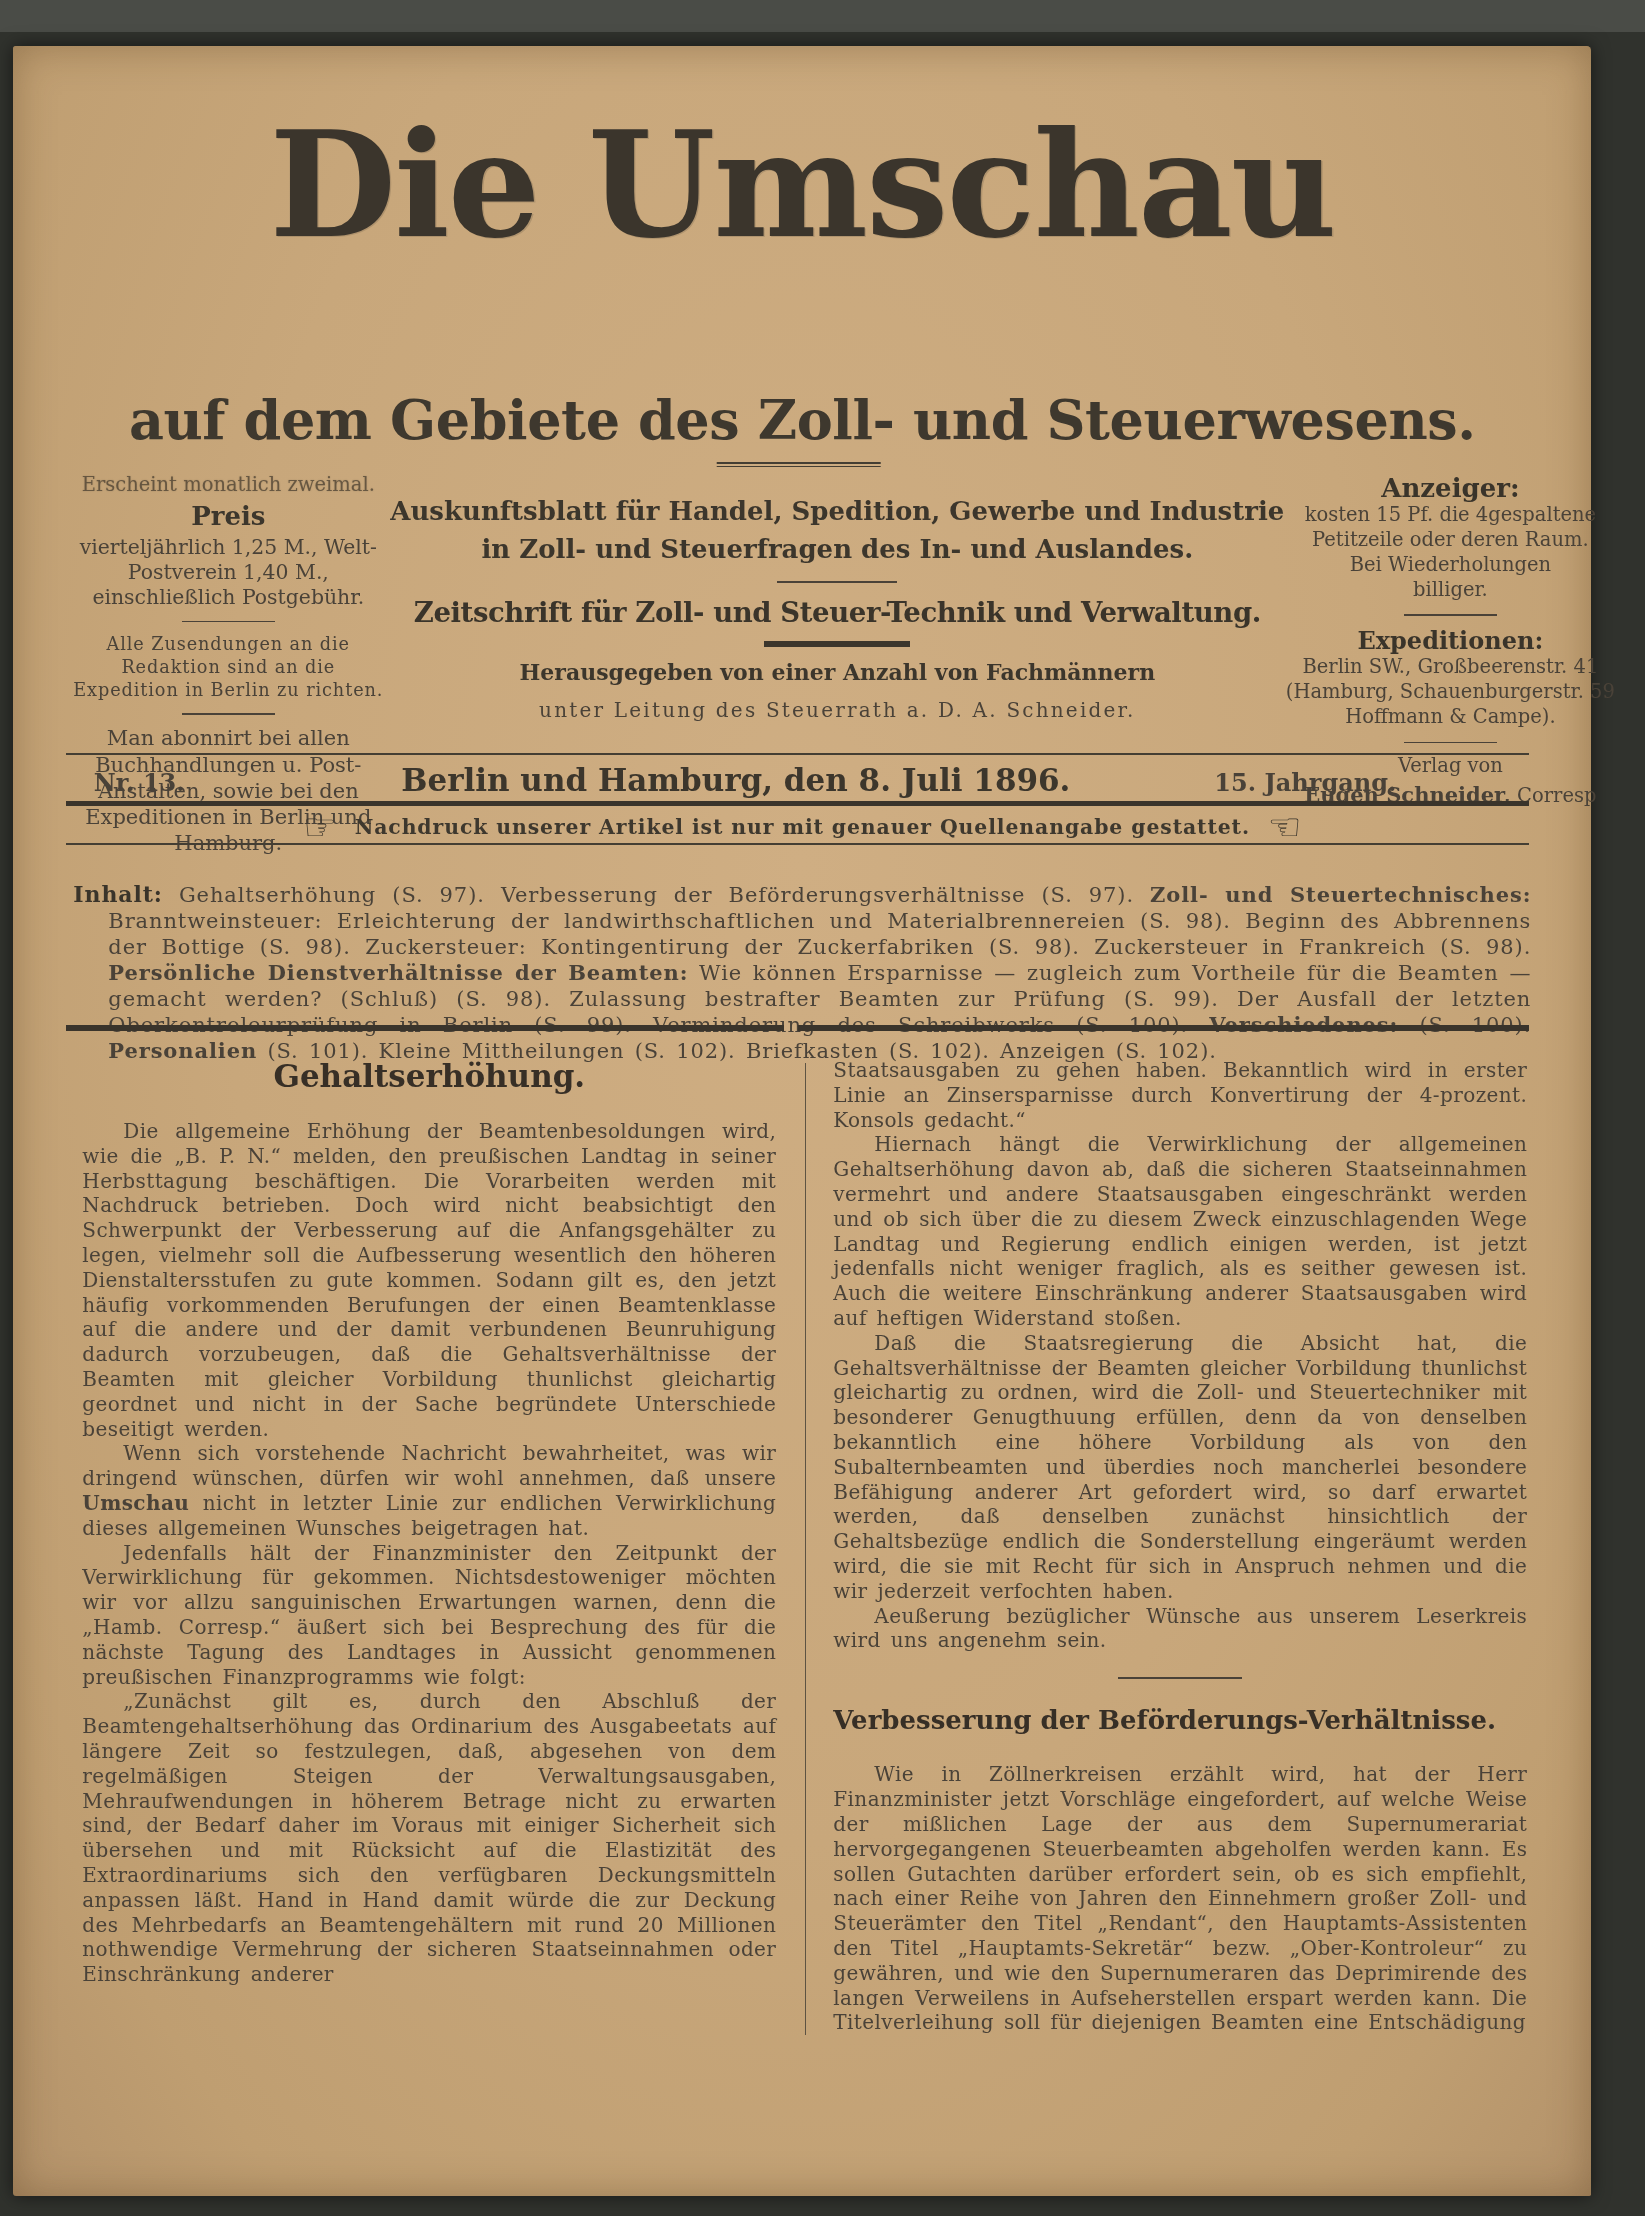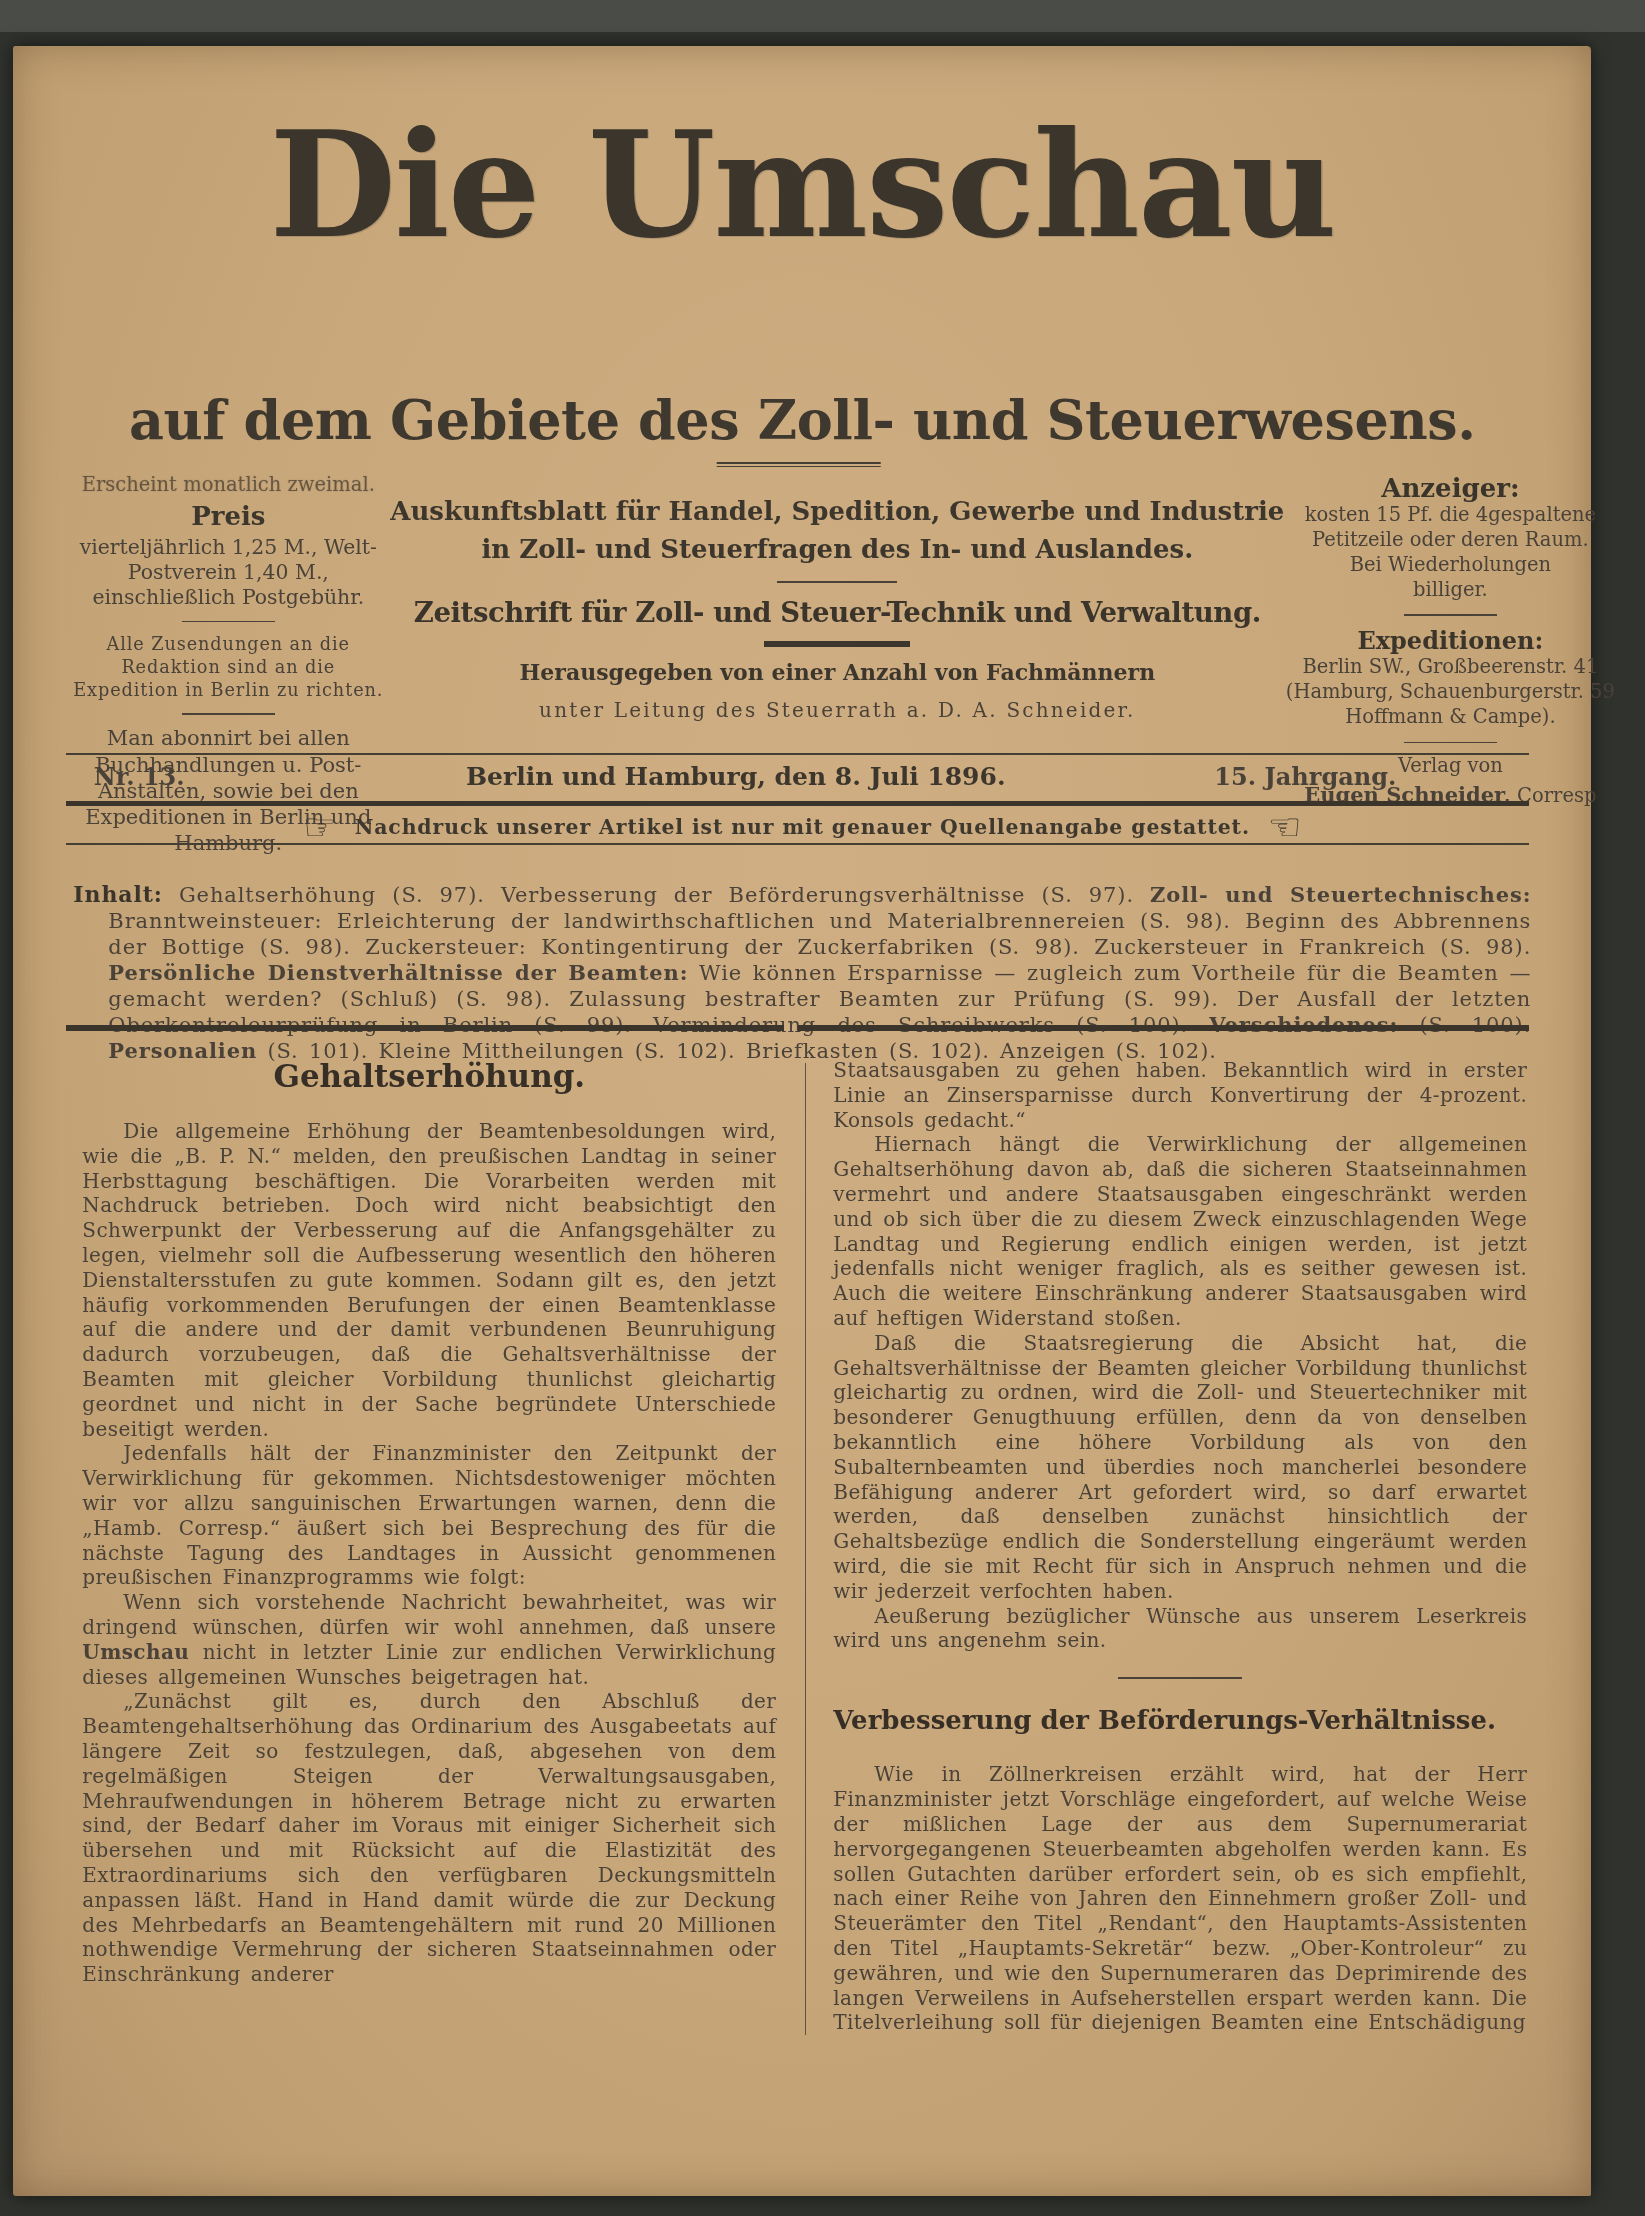--- a/index.html
+++ b/index.html
@@ -77,21 +77,21 @@
   
   .rule-thin-full { position:absolute; left:53px; width:1463px; height:2.2px; background:#443e33; }
   .r1 { top:707px; }
   .r2 { top:797px; }
   .rule-thick-full { position:absolute; top:755px; left:53px; width:1463px; height:4.9px; background:#3a342b; }
   .dateline {
     position:absolute; top:716px; left:53px; width:1463px; height:37px;
     display:grid; grid-template-columns:1fr auto 1fr; align-items:baseline;
   }
   .issue-number { font-size:24px; font-weight:bold; padding-left:27.5px; justify-self:start; }
-  .place-date { font-size:25px; font-weight:bold; transform:translateX(-62px); color:#3c362c; }
+  .place-date { font-size:31px; font-weight:bold; transform:translateX(-62px); color:#3c362c; }
   .volume { font-size:24px; font-weight:bold; justify-self:end; padding-right:133px; }
 
   
   .notice-bar {
     position:absolute; top:763px; left:0; width:100%; height:35px;
     display:flex; align-items:center; justify-content:center; gap:17.7px;
   }
   .manicule { font-size:38px; line-height:1; color:#3a342b; }
   .notice-text { font-size:20.4px; font-weight:bold; letter-spacing:0.9px; color:#3e382e; }
 
@@ -209,22 +209,22 @@
     <div class="seg seg-right"></div>
   </div>
 
   <div class="body-columns">
     <div class="column-divider"></div>
 
     <div class="article-column">
       <div class="article-heading">Gehaltserhöhung.</div>
       <div>
           <p class="para"><span>Die allgemeine Erhöhung der Beamtenbesoldungen wird, wie die „B. P. N.“ melden, den preußischen Landtag in seiner Herbsttagung beschäftigen. Die Vorarbeiten werden mit Nachdruck betrieben. Doch wird nicht beabsichtigt den Schwerpunkt der Verbesserung auf die Anfangsgehälter zu legen, vielmehr soll die Aufbesserung wesentlich den höheren Dienstaltersstufen zu gute kommen. Sodann gilt es, den jetzt häufig vorkommenden Berufungen der einen Beamtenklasse auf die andere und der damit verbundenen Beunruhigung dadurch vorzubeugen, daß die Gehaltsverhältnisse der Beamten mit gleicher Vorbildung thunlichst gleichartig geordnet und nicht in der Sache begründete Unterschiede beseitigt werden.</span></p>
+          <p class="para"><span>Wenn sich vorstehende Nachricht bewahrheitet, was wir dringend wünschen, dürfen wir wohl annehmen, daß unsere </span><span class="bold">Umschau</span><span> nicht in letzter Linie zur endlichen Verwirklichung dieses allgemeinen Wunsches beigetragen hat.</span></p>
           <p class="para"><span>Jedenfalls hält der Finanzminister den Zeitpunkt der Verwirklichung für gekommen. Nichtsdestoweniger möchten wir vor allzu sanguinischen Erwartungen warnen, denn die „Hamb. Corresp.“ äußert sich bei Besprechung des für die nächste Tagung des Landtages in Aussicht genommenen preußischen Finanzprogramms wie folgt:</span></p>
-          <p class="para"><span>Wenn sich vorstehende Nachricht bewahrheitet, was wir dringend wünschen, dürfen wir wohl annehmen, daß unsere </span><span class="bold">Umschau</span><span> nicht in letzter Linie zur endlichen Verwirklichung dieses allgemeinen Wunsches beigetragen hat.</span></p>
           <p class="para"><span>„Zunächst gilt es, durch den Abschluß der Beamtengehaltserhöhung das Ordinarium des Ausgabeetats auf längere Zeit so festzulegen, daß, abgesehen von dem regelmäßigen Steigen der Verwaltungsausgaben, Mehraufwendungen in höherem Betrage nicht zu erwarten sind, der Bedarf daher im Voraus mit einiger Sicherheit sich übersehen und mit Rücksicht auf die Elastizität des Extraordinariums sich den verfügbaren Deckungsmitteln anpassen läßt. Hand in Hand damit würde die zur Deckung des Mehrbedarfs an Beamtengehältern mit rund 20 Millionen nothwendige Vermehrung der sicheren Staatseinnahmen oder Einschränkung anderer</span></p>
         </div>
     </div>
 
     <div class="article-column">
       <div>
           <p class="para noindent"><span>Staatsausgaben zu gehen haben. Bekanntlich wird in erster Linie an Zinsersparnisse durch Konvertirung der 4-prozent. Konsols gedacht.“</span></p>
           <p class="para"><span>Hiernach hängt die Verwirklichung der allgemeinen Gehaltserhöhung davon ab, daß die sicheren Staatseinnahmen vermehrt und andere Staatsausgaben eingeschränkt werden und ob sich über die zu diesem Zweck einzuschlagenden Wege Landtag und Regierung endlich einigen werden, ist jetzt jedenfalls nicht weniger fraglich, als es seither gewesen ist. Auch die weitere Einschränkung anderer Staatsausgaben wird auf heftigen Widerstand stoßen.</span></p>
           <p class="para"><span>Daß die Staatsregierung die Absicht hat, die Gehaltsverhältnisse der Beamten gleicher Vorbildung thunlichst gleichartig zu ordnen, wird die Zoll- und Steuertechniker mit besonderer Genugthuung erfüllen, denn da von denselben bekanntlich eine höhere Vorbildung als von den Subalternbeamten und überdies noch mancherlei besondere Befähigung anderer Art gefordert wird, so darf erwartet werden, daß denselben zunächst hinsichtlich der Gehaltsbezüge endlich die Sonderstellung eingeräumt werden wird, die sie mit Recht für sich in Anspruch nehmen und die wir jederzeit verfochten haben.</span></p>
           <p class="para"><span>Aeußerung bezüglicher Wünsche aus unserem Leserkreis wird uns angenehm sein.</span></p>

